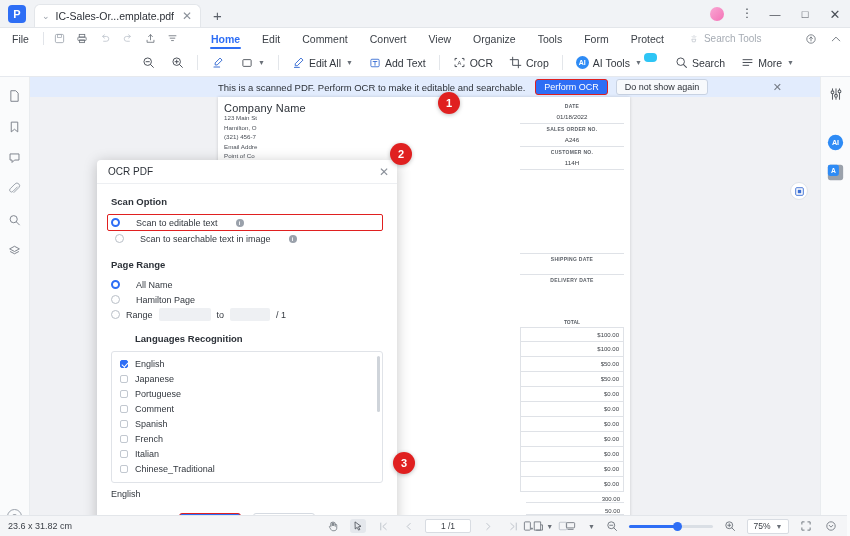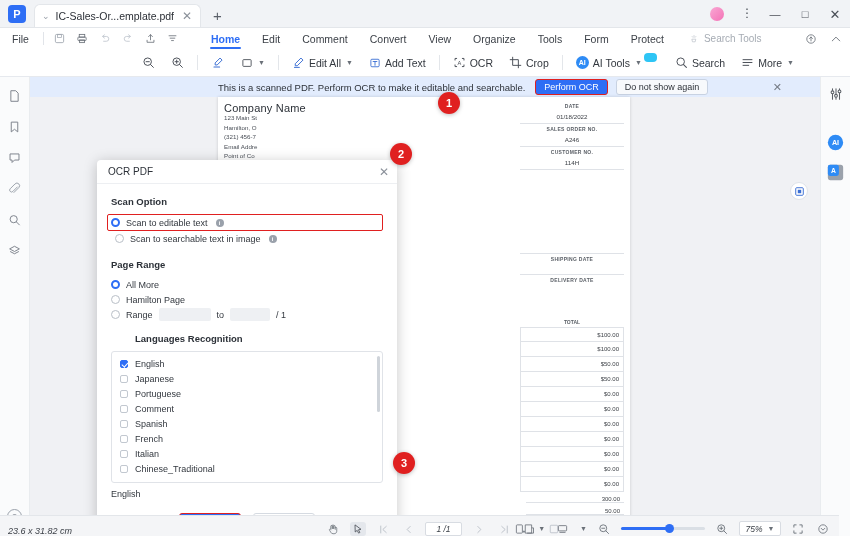--- a/index.html
+++ b/index.html
@@ -143,21 +143,21 @@
     position: absolute; left: 255px; top: 103px; width: 300px; height: 385px;
     background: #ffffff; border-radius: 4px; box-shadow: 0 2px 14px rgba(0,0,0,.22);
     display: flex; flex-direction: column;
   }
   .dlg-head { height: 24px; display:flex; align-items:center; padding: 0 8px 0 11px;
               border-bottom: 1px solid #edeff2; }
   .dlg-title { font-size: 10px; color: #2c3138; flex:1; }
   .dlg-close { font-size: 12px; color: #8b919a; cursor:pointer; }
   .dlg-body { flex: 1; padding: 12px 14px 0 14px; }
   .sec-title { font-size: 9.5px; font-weight: bold; color: #2c3138; margin-bottom: 7px; }
-  .opt { display:flex; align-items:center; gap:6px; font-size:9px; color:#33383f; height:15px; cursor:pointer;}
+  .opt { display:flex; align-items:center; gap:16px; font-size:9px; color:#33383f; height:15px; cursor:pointer;}
   .radio { width:9px;height:9px;border-radius:50%;border:1px solid #b9bfc7; background:#fff; flex:0 0 auto;}
   .radio.on { border: 2.5px solid #2e6ef5; background:#fff; }
   .cbx { width:8px;height:8px;border-radius:2px;border:1px solid #c2c8d0;background:#fff;flex:0 0 auto;}
   .cbx.on { background:#2e6ef5;border-color:#2e6ef5; position:relative;}
   .cbx.on::after{content:"";position:absolute;left:2px;top:0px;width:2.5px;height:5px;border:solid #fff;
                  border-width:0 1.3px 1.3px 0;transform:rotate(42deg);}
   .infoi { width:8px;height:8px;border-radius:50%;background:#9aa1ab;color:#fff;font-size:6px;
            display:flex;align-items:center;justify-content:center;font-weight:bold; margin-left:2px;}
   .hl-box { border: 1.5px solid #e02020; border-radius: 2px; padding: 0 24px 0 3px; margin-left:-4px; }
   .rng { display:flex; align-items:center; gap:6px; font-size:9px; color:#33383f; height:15px; }
@@ -176,28 +176,28 @@
   .btn-cancel{ background:#fff; color:#2c3138; font-size:9.5px; width:62px; height:20px;
                border-radius:3px; border:1px solid #d5dae1; display:flex;align-items:center;justify-content:center;cursor:pointer;}
 
   
   .badge { position:absolute; width:22px;height:22px;border-radius:50%; background:#e02020; color:#fff;
            font-size:11px; font-weight:bold; display:flex;align-items:center;justify-content:center;
            box-shadow:0 1px 4px rgba(0,0,0,.25); z-index: 40;}
 
   
   .statusbar {
-    position:absolute; bottom:0; left:0; right:11px; height:21px; background:#f4f5f7;
-    border-top:1px solid #e3e6ea; display:flex; align-items:flex-end; font-size:9px; color:#3c4148;font-style:italic;
+    position:absolute; bottom:0; left:0; right:3px; height:21px; background:#f4f5f7;
+    border-top:1px solid #e3e6ea; display:flex; align-items:center; font-size:9px; color:#3c4148;
   }
   .sb-size { margin-left: 8px; }
   .sb-mid { position:absolute; left: 325px; display:flex; align-items:center; gap:9px; color:#6a7078; font-size:11px;}
   .sb-tool { width:16px;height:14px;display:flex;align-items:center;justify-content:center;border-radius:3px;cursor:pointer;}
   .sb-tool.sel { background:#e4e7ec; }
-  .pagebox { width:37px;height:14px;background:#fff;border:1px solid #d8dce2;border-radius:2px;
+  .pagebox { width:46px;height:14px;background:#fff;border:1px solid #d8dce2;border-radius:2px;
              font-size:8.5px;color:#3c4148;display:flex;align-items:center;justify-content:center;}
   .sb-right { position:absolute; right:8px; display:flex; align-items:center; gap:9px; color:#6a7078; font-size:11px;}
   .zslider { width:84px;height:3px;background:#dadfe5;border-radius:2px;position:relative;}
   .zfill { position:absolute;left:0;top:0;height:3px;width:48px;background:#2e6ef5;border-radius:2px;}
   .zknob { position:absolute;left:44px;top:-3px;width:9px;height:9px;border-radius:50%;background:#2e6ef5;}
   .zoombox { width:42px;height:15px;border:1px solid #d8dce2;border-radius:2px;background:#fff;
              font-size:8.5px;color:#3c4148;display:flex;align-items:center;justify-content:center;gap:4px;}
   svg { display:block; }
 </style>
 </head>
@@ -561,21 +561,21 @@
           </div>
           <div class="opt" style="margin-left:4px;">
             <span class="radio"></span>
             <span>Scan to searchable text in image</span>
             <span class="infoi">i</span>
           </div>
 
           <div class="sec-title" style="margin-top:13px;">Page Range</div>
           <div class="opt">
             <span class="radio on"></span>
-            <span>All More</span>
+            <span>All Name</span>
           </div>
           <div class="opt">
             <span class="radio"></span>
             <span>Hamilton Page</span>
           </div>
           <div class="rng">
             <span class="radio"></span>
             <span>Range</span>
             <input type="text" value="" style="">
             <span class="to">to</span>

